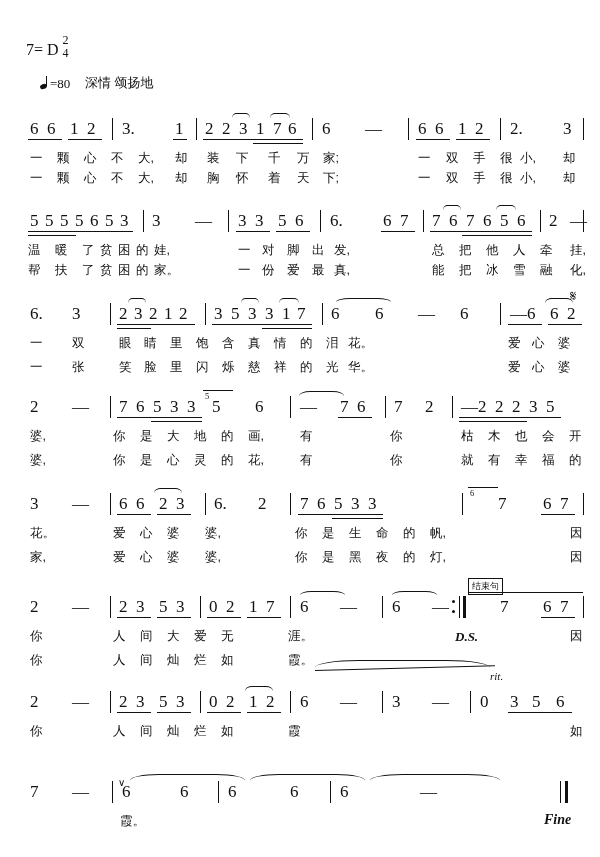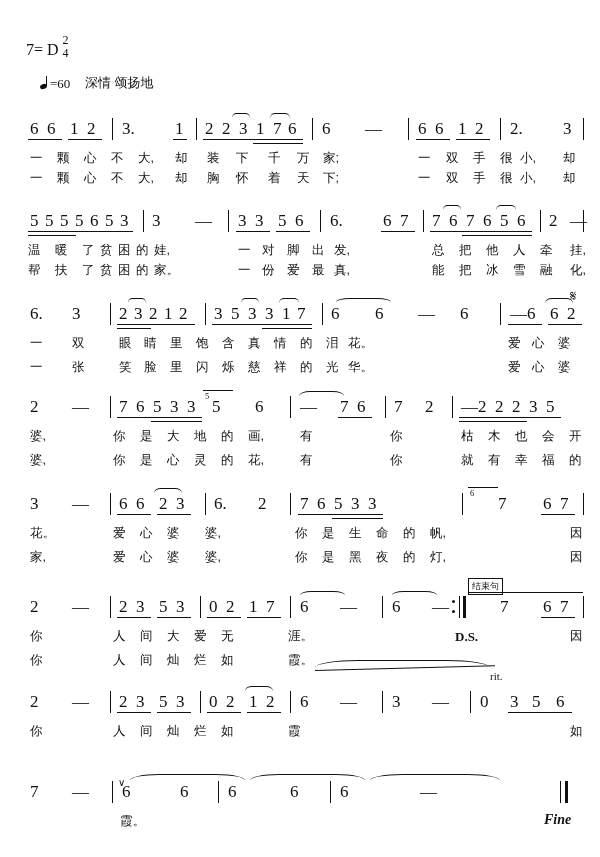--- a/index.html
+++ b/index.html
@@ -5,21 +5,21 @@
   html,body{margin:0;padding:0;background:#fff;}
   body{width:600px;height:857px;position:relative;font-family:"Liberation Serif",serif;color:#111;overflow:hidden;}
   .sheet{position:absolute;left:0;top:0;width:600px;height:857px;}
 
   
   .t{position:absolute;white-space:pre;line-height:1;}
   .num{font-family:"Liberation Serif",serif;font-size:17px;}
   .lyr{font-family:"Liberation Sans",sans-serif;font-size:12.5px;color:#111;}
   .small{font-size:10px;}
   .tiny{font-size:8.5px;}
-  .ital{}
+  .ital{font-style:italic;}
   .bold{font-weight:bold;}
 
   
   .keysig{position:absolute;left:26px;top:34px;font-size:16px;font-family:"Liberation Serif",serif;}
   .frac{display:inline-block;vertical-align:-2px;margin-left:4px;text-align:center;font-size:12px;line-height:1.05;}
   .frac .den{display:block;}
 
   
   .tempo{position:absolute;left:40px;top:76px;font-size:13px;}
   .tempo .qn{display:inline-block;position:relative;width:10px;height:12px;vertical-align:-2px;}
@@ -41,21 +41,21 @@
   .fine{position:absolute;font-style:italic;font-weight:bold;font-size:14px;}
 </style>
 </head>
 <body>
 
 <div class="sheet">
 
   <div class="keysig">
     <span>7= D</span><span class="frac"><span>2</span><span class="den">4</span></span>
   </div>
-  <div class="tempo"><span class="qn"></span><span>=60</span></div>
+  <div class="tempo"><span class="qn"></span><span>=80</span></div>
   <div class="expr">深情 颂扬地</div>
 
   <div class="t num" style="left:30px;top:120px">6</div>
   <div class="t num" style="left:47px;top:120px">6</div>
   <div class="t num" style="left:70px;top:120px">1</div>
   <div class="t num" style="left:87px;top:120px">2</div>
   <div class="underline" style="left:28px;top:139px;width:34px"></div>
   <div class="underline" style="left:68px;top:139px;width:34px"></div>
   <div class="bar" style="left:112px;top:118px;height:22px"></div>
   <div class="t num" style="left:122px;top:120px">3.</div>

